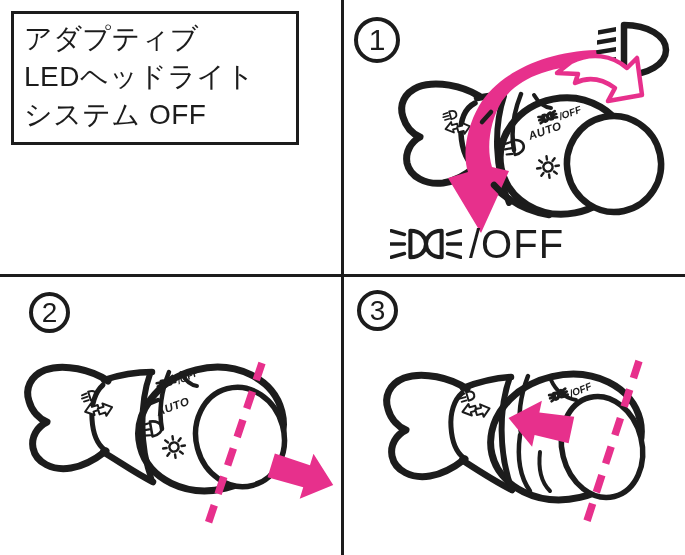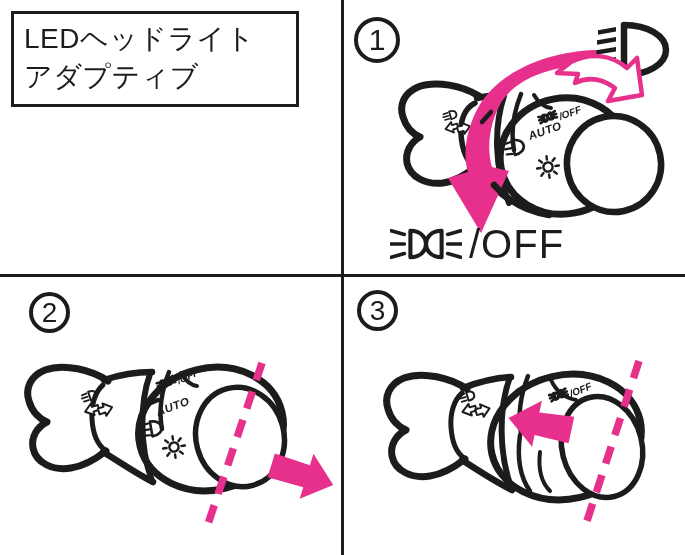--- a/index.html
+++ b/index.html
@@ -32,22 +32,23 @@
   .wf{fill:#fff;}
 </style>
 </head>
 <body>
 
 <div class="abs divider-v"></div>
 <div class="abs divider-h"></div>
 
 <section class="quad q-tl">
   <div class="abs label-box">
+    <div class="ln">アダプティブ</div>
     <div class="ln">LEDヘッドライト</div>
-    <div class="ln">アダプティブ</div>
+    <div class="ln">システム OFF</div>
   </div>
 </section>
 
 <section class="quad q-tr">
   <div class="abs num num-1">1</div>
 
   <svg class="abs" style="left:240px;top:20px" width="92" height="62" viewBox="0 0 92 62">
     <path class="ink-s nf" stroke-width="6.5" d="M40,5 L40,55 C64,55 82,44 82,30 C82,16 64,5 40,5 Z"></path>
     <path class="ink-f" d="M32,7 L14,10.2 L14,14.8 L32,11.6 Z"></path>
     <path class="ink-f" d="M32,17 L13,20.2 L13,24.8 L32,21.6 Z"></path>

